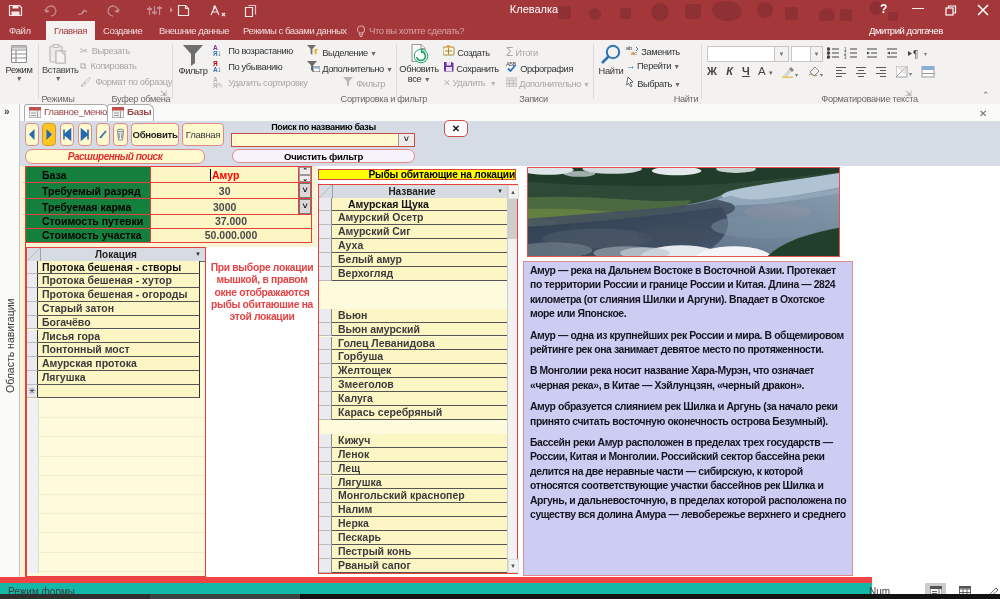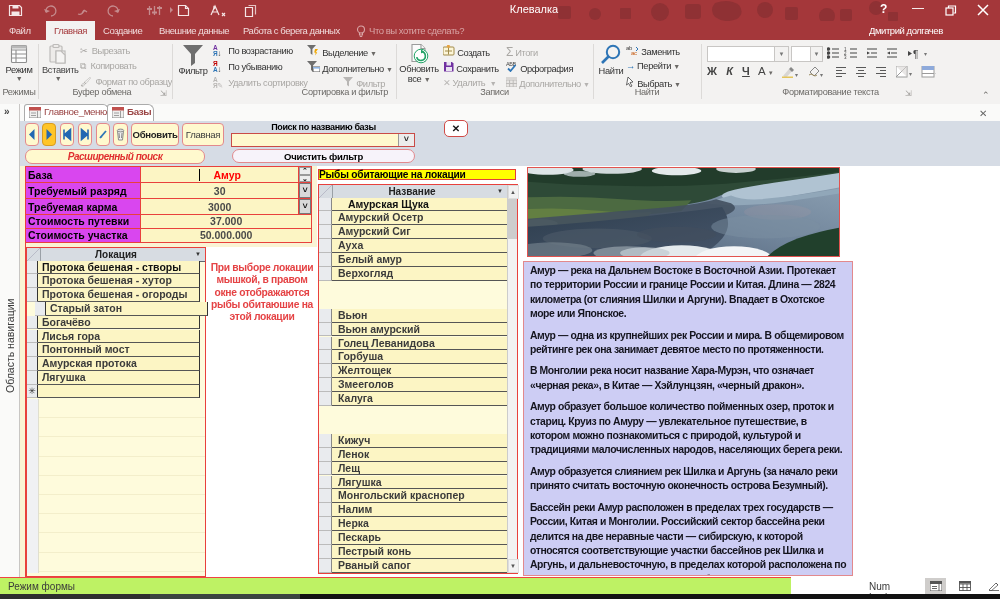--- a/index.html
+++ b/index.html
@@ -6,40 +6,40 @@
        font-family:"Liberation Sans",sans-serif;background:#fff;}
   .abs{position:absolute;}
   
   #titlebar{left:0;top:0;width:1000px;height:21px;background:#A4373A;}
   #tabrow{left:0;top:21px;width:1000px;height:19px;background:#A4373A;}
   .ribtab{position:absolute;top:0;height:19px;line-height:19px;color:#F0DBDC;font-size:9.5px;letter-spacing:-0.45px;}
   #activetab{position:absolute;left:46px;top:0;width:49px;height:19px;background:#F3F2F1;color:#A4373A;text-align:center;line-height:19px;font-size:9.5px;letter-spacing:-0.45px;}
   
   #ribbon{left:0;top:40px;width:1000px;height:64px;background:#F3F2F1;border-bottom:1px solid #DCDBDA;}
   .rsep{position:absolute;top:4px;width:1px;height:55px;background:#DCDAD8;}
-  .rlabel{position:absolute;top:47px;height:12px;font-size:9.2px;letter-spacing:-0.3px;color:#6B6966;text-align:center;}
+  .rlabel{position:absolute;top:54px;height:12px;font-size:9.2px;letter-spacing:-0.3px;color:#6B6966;text-align:center;margin-left:39px;}
   .rsmall{position:absolute;height:13px;font-size:9.3px;letter-spacing:-0.4px;color:#333;white-space:nowrap;}
   .rgray{color:#A9A7A4 !important;}
   .bigbtn{position:absolute;text-align:center;font-size:9.3px;letter-spacing:-0.35px;color:#333;}
   .dd{color:#6B6966;font-size:7px;}
   
   #docbar{left:0;top:104px;width:1000px;height:17px;background:#FAFAF9;border-bottom:1px solid #C8C6C4;}
   #navstrip{left:0;top:104px;width:19px;height:473px;background:#FAFAF9;border-right:1px solid #C8C6C4;}
   #formheader{left:20px;top:121px;width:980px;height:45px;background:#D6DCE5;}
   #formdetail{left:20px;top:166px;width:980px;height:411px;background:#fff;}
   .ybtn{position:absolute;background:#FFF9CE;border:1.4px solid #E2898D;border-radius:4px;}
   
-  #statusbar{left:0;top:577px;width:791px;height:17px;background:#bef264;border-top:1px solid #ef4444;}
+  #statusbar{left:0;top:577px;width:872px;height:17px;background:#14b8a6;border-top:6px solid #ef4444;}
   #taskstrip{left:0;top:594px;width:1000px;height:5px;background:linear-gradient(to right,#2E2E2E 0 150px,#3A443F 150px 300px,#121212 300px 100%);}
   .b{font-weight:bold;}
   .doctab{font-size:9.8px;letter-spacing:-0.4px;color:#9B4545;}
   
   #bazatable{border-collapse:collapse;width:287px;}
   #bazatable td{border:1.4px solid #E8403C;padding:0;height:12.9px;font-size:10.5px;}
-  #bazatable .lb{width:113px;background:#d946ef;font-weight:bold;color:#000;padding-left:2px;}
+  #bazatable .lb{width:113px;background:#15803d;font-weight:bold;color:#000;padding-left:16px;}
   #bazatable .vl{background:#FCF5C4;text-align:center;font-weight:bold;color:#4A4A4A;width:158px;}
   #bazatable .bt{width:12px;background:#FCF5C4;position:relative;}
   .spn{height:7.5px;background:#ECECEC;border:0.5px solid #999;font-size:7px;line-height:6px;text-align:center;color:#111;overflow:hidden;font-weight:bold;box-sizing:border-box;}
   .spn1{height:15px;background:#D9D9D9;border:0.5px solid #777;font-size:9px;line-height:12px;text-align:center;color:#111;font-weight:bold;box-sizing:border-box;}
   
   #lokbox{left:6px;top:81px;width:177.5px;height:328px;border:1.2px solid #E8403C;background:#FEFBDC;}
   .lrow{position:absolute;left:0;width:178px;height:13.8px;}
   .lsel{position:absolute;left:0;top:0;width:11px;height:13.8px;background:#E9EBEE;border-right:1px solid #333;border-bottom:1px solid #BBB;box-sizing:border-box;}
   .ltx{position:absolute;left:11px;top:0;width:162px;height:13.8px;background:#FCF5C4;border-right:1.4px solid #333;border-bottom:1px solid #555;box-sizing:border-box;font-weight:bold;color:#3B3B3B;font-size:10.5px;line-height:13.5px;padding-left:4px;white-space:nowrap;overflow:hidden;}
   #lokstripes{left:11px;top:151px;width:167px;height:174px;
@@ -114,21 +114,21 @@
   </svg>
   <svg class="abs" style="left:977px;top:4px" width="12" height="12" viewBox="0 0 12 12">
     <path d="M1 1 l10 10 M11 1 l-10 10" stroke="#fff" stroke-width="1.5"></path>
   </svg>
 </div>
 <div class="abs" id="tabrow">
   <div class="ribtab" style="left:9px;">Файл</div>
   <div id="activetab">Главная</div>
   <div class="ribtab" style="left:103px;">Создание</div>
   <div class="ribtab" style="left:159px;">Внешние данные</div>
-  <div class="ribtab" style="left:243px;">Работа с берега данных</div>
+  <div class="ribtab" style="left:243px;">Режимы с базами данных</div>
   <svg class="abs" style="left:356px;top:4px" width="10" height="13" viewBox="0 0 10 13">
     <g fill="none" stroke="#D9A5A6" stroke-width="1.1">
         <circle cx="5" cy="4.5" r="3.5"></circle>
         <path d="M3.5 8 v2 h3 v-2 M3.8 11.5 h2.4"></path>
       </g>
   </svg>
   <div class="ribtab" style="left:369px;color:#D9A5A6;">Что вы хотите сделать?</div>
   <div class="ribtab" style="left:869px;color:#fff;">Дмитрий долгачев</div>
 </div>
 <div class="abs" id="ribbon">
@@ -380,21 +380,21 @@
 </div>
 <div class="abs" id="formdetail">
   <div class="abs" style="left:0;top:0;width:297px;height:81px;background:#FAF3D4;"></div>
   <div class="abs" style="left:0;top:81px;width:6px;height:330px;background:#FAF3D4;"></div>
   <div class="abs" style="left:4.6px;top:0;width:1.4px;height:411px;background:#E8403C;"></div>
 
   <table id="bazatable" class="abs" style="left:5px;top:0px;">
     <tbody>
         <tr>
           <td class="lb">База</td>
-          <td class="vl" style="color:#FF0000;"><span style="border-left:1px solid #000;padding-left:14px;">Амур</span></td>
+          <td class="vl" style="color:#FF0000;"><span style="border-left:1px solid #000;padding-left:1px;">Амур</span></td>
           <td class="bt">
             <div class="spn">⌃</div>
             <div class="spn">⌄</div>
           </td>
         </tr>
     <tr>
           <td class="lb">Требуемый разряд</td>
           <td class="vl">30</td>
           <td class="bt">
             <div class="spn1">˅</div>
@@ -431,21 +431,21 @@
         <div class="ltx" style="color:#111;">Протока бешеная - створы</div>
       </div>
     <div class="lrow" style="top:26.3px;">
         <div class="lsel"></div>
         <div class="ltx">Протока бешеная - хутор</div>
       </div>
     <div class="lrow" style="top:40.1px;">
         <div class="lsel"></div>
         <div class="ltx">Протока бешеная - огороды</div>
       </div>
-    <div class="lrow" style="top:53.9px;margin-left:8px;">
+    <div class="lrow" style="top:53.9px;">
         <div class="lsel"></div>
         <div class="ltx">Старый затон</div>
       </div>
     <div class="lrow" style="top:67.7px;">
         <div class="lsel"></div>
         <div class="ltx">Богачёво</div>
       </div>
     <div class="lrow" style="top:81.5px;">
         <div class="lsel"></div>
         <div class="ltx">Лисья гора</div>
@@ -463,21 +463,21 @@
         <div class="ltx">Лягушка</div>
       </div>
     <div class="lrow" style="top:136.7px;">
         <div class="lsel" style="text-align:center;font-size:9px;color:#333;line-height:13px;">✳</div>
         <div class="ltx"></div>
       </div>
   </div>
 
   <div class="abs b" style="left:184px;top:96px;width:116px;text-align:center;color:#E54345;font-size:10.3px;letter-spacing:-0.3px;line-height:12.3px;white-space:nowrap;">При выборе локации<br>мышкой, в правом<br>окне отображаются<br>рыбы обитаюшие на<br>этой локации</div>
 
-  <div class="abs b" style="left:298px;top:3px;width:196px;height:9px;background:#FFFF00;border:1.4px solid #E2403C;text-align:left;font-size:10.2px;letter-spacing:-0.2px;line-height:10px;color:#000;">Рыбы обитающие на локации</div>
+  <div class="abs b" style="left:298px;top:3px;width:196px;height:9px;background:#FFFF00;border:1.4px solid #E2403C;text-align:right;font-size:10.2px;letter-spacing:-0.2px;line-height:10px;color:#000;">Рыбы обитающие на локации</div>
 
   <div class="abs" id="fishbox">
     <div class="abs" style="left:0;top:0;width:188px;height:12.5px;background:#D7DCE2;border-bottom:1px solid #60686F;">
       <div class="abs" style="left:0;top:0;width:13px;height:12.5px;border-right:1px solid #9AA0A6;background:linear-gradient(135deg,#D7DCE2 48%,#aab 49%,#D7DCE2 52%);"></div>
       <div class="abs b" style="left:13px;width:160px;text-align:center;font-size:10px;color:#222;line-height:13px;">Название</div>
       <div class="abs" style="right:4px;top:3px;font-size:6px;color:#333;">▼</div>
     </div>
     <div class="frow" style="top:12.5px;">
         <div class="fsel"></div>
         <div class="ftx" style="color:#111;padding-left:16px;">Амурская Щука</div>
@@ -522,20 +522,24 @@
         <div class="fsel"></div>
         <div class="ftx" style="">Желтощек</div>
       </div>
     <div class="frow" style="top:193.2px;">
         <div class="fsel"></div>
         <div class="ftx" style="">Змееголов</div>
       </div>
     <div class="frow" style="top:207.1px;">
         <div class="fsel"></div>
         <div class="ftx" style="">Калуга</div>
+      </div>
+    <div class="frow" style="top:221.0px;">
+        <div class="fsel"></div>
+        <div class="ftx" style="">Карась серебряный</div>
       </div>
     <div class="frow" style="top:248.8px;">
         <div class="fsel"></div>
         <div class="ftx" style="">Кижуч</div>
       </div>
     <div class="frow" style="top:262.7px;">
         <div class="fsel"></div>
         <div class="ftx" style="">Ленок</div>
       </div>
     <div class="frow" style="top:276.6px;">
@@ -621,24 +625,20 @@
 
   <div class="abs" id="infopanel">
 <p>Амур — река на Дальнем Востоке в Восточной Азии. Протекает<br>
 по территории России и границе России и Китая. Длина — 2824<br>
 километра (от слияния Шилки и Аргуни). Впадает в Охотское<br>
 море или Японское.</p>
 <p>Амур — одна из крупнейших рек России и мира. В общемировом<br>
 рейтинге рек она занимает девятое место по протяженности.</p>
 <p>В Монголии река носит название Хара-Мурэн, что означает<br>
 «черная река», в Китае — Хэйлунцзян, «черный дракон».</p>
-<p>Амур образует большое количество пойменных озер, проток и<br>
-стариц. Круиз по Амуру — увлекательное путешествие, в<br>
-котором можно познакомиться с природой, культурой и<br>
-традициями малочисленных народов, населяющих берега реки.</p>
 <p>Амур образуется слиянием рек Шилка и Аргунь (за начало реки<br>
 принято считать восточную оконечность острова Безумный).</p>
 <p>Бассейн реки Амур расположен в пределах трех государств —<br>
 России, Китая и Монголии. Российский сектор бассейна реки<br>
 делится на две неравные части — сибирскую, к которой<br>
 относятся соответствующие участки бассейнов рек Шилка и<br>
 Аргунь, и дальневосточную, в пределах которой расположена по<br>
 существу вся долина Амура — левобережье верхнего и среднего</p>
 </div>
 </div>

